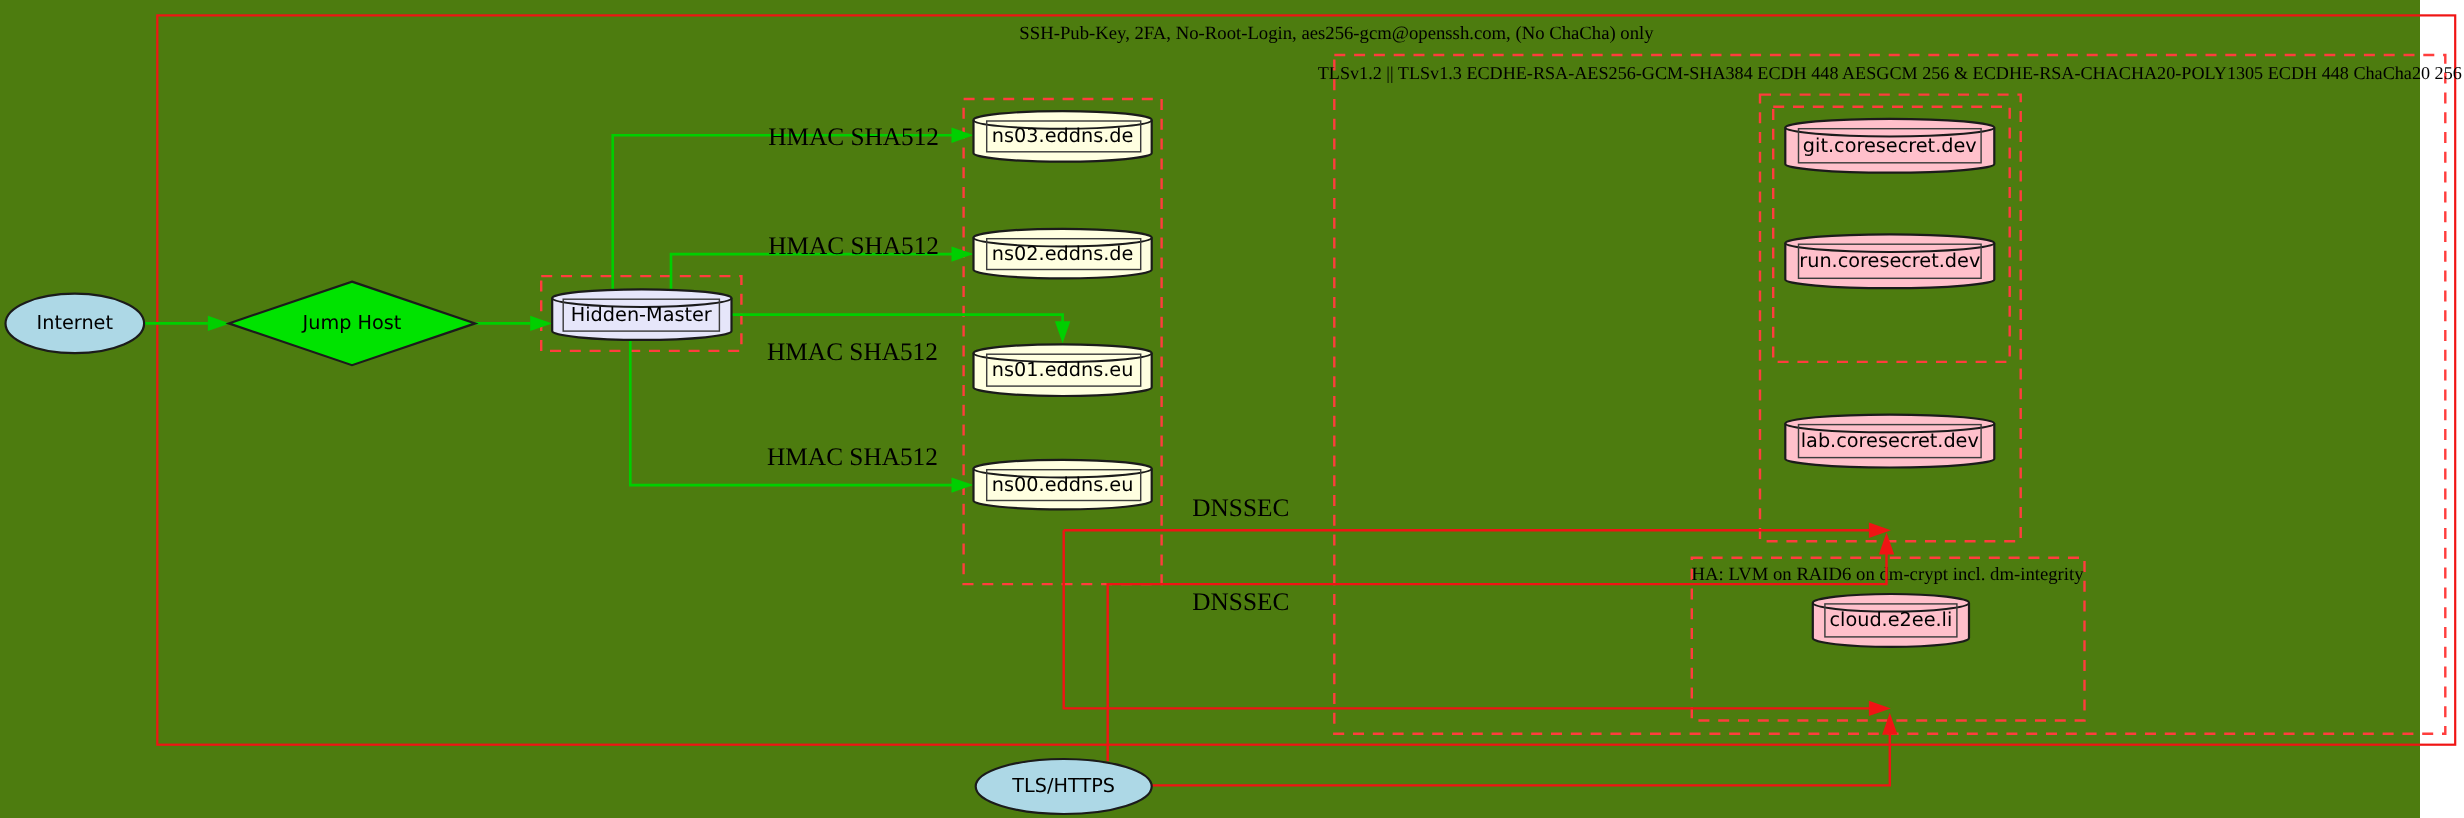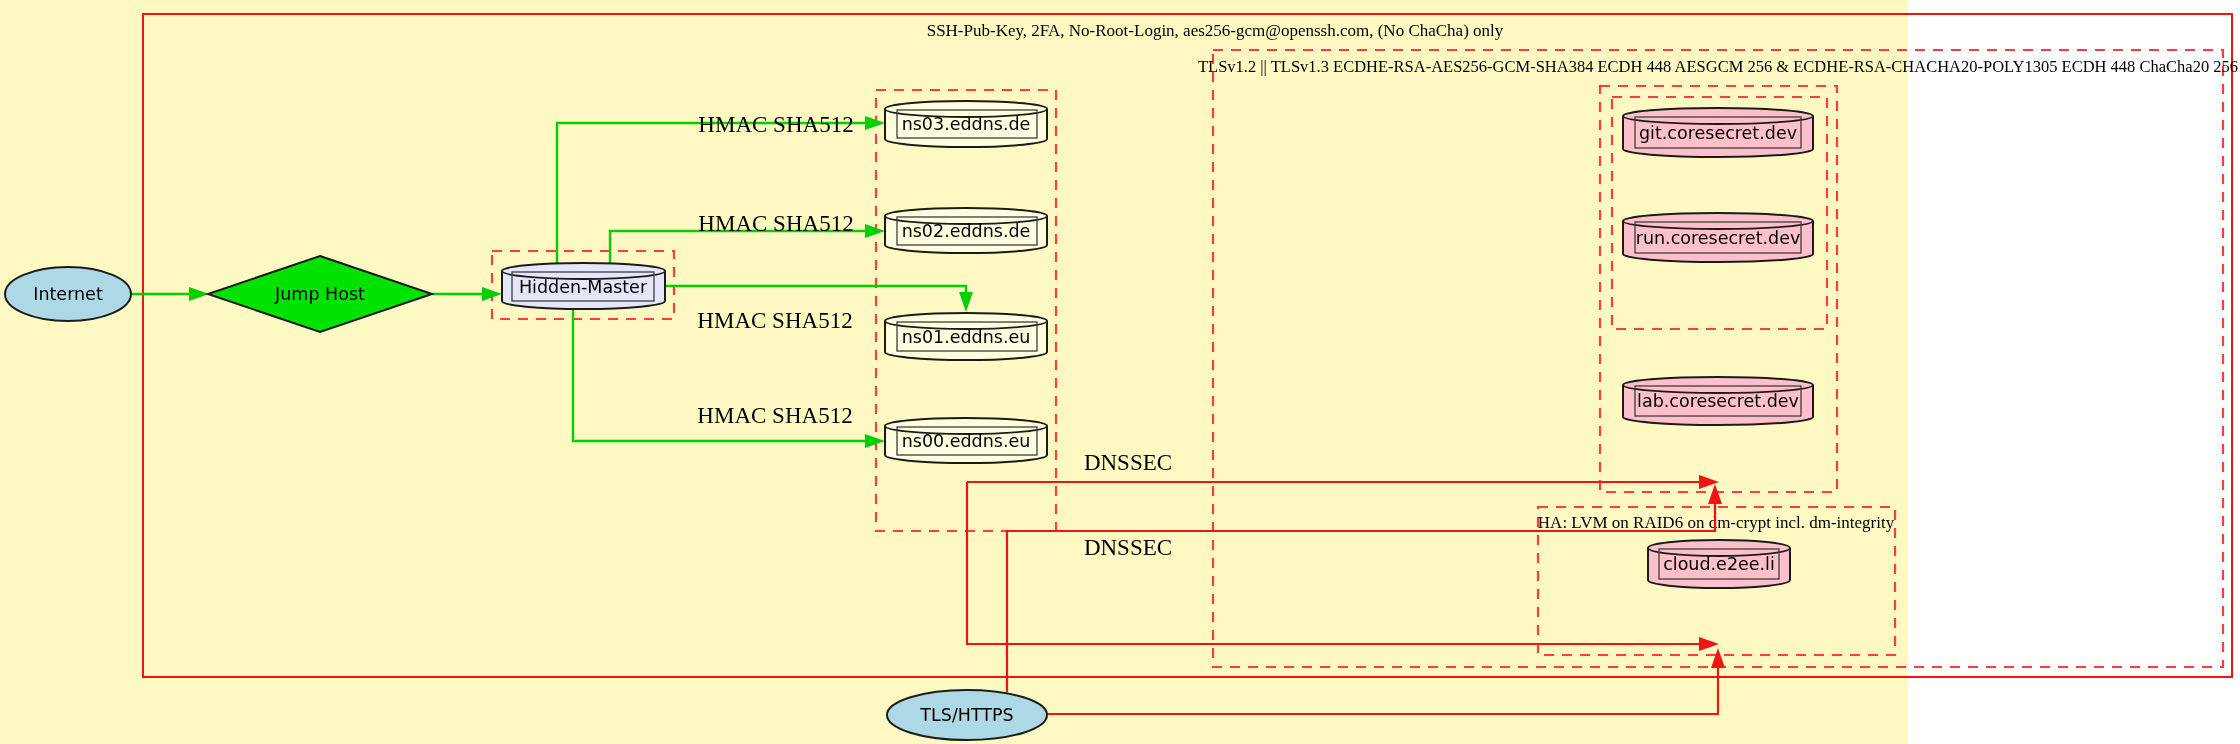--- a/index.html
+++ b/index.html
@@ -1,16 +1,16 @@
 <!DOCTYPE html>
 <html style="--green-edge: #00cf00; --green-fill: #00e300; --red-edge: #f01414; --red-dash: #ff3d3d; --blue-fill: #add8e6; --lavender-fill: #e6e6fa; --yellow-fill: #ffffe0; --pink-fill: #ffc0cb;"><head>
 <meta charset="utf-8">
 <style>
   html, body { margin: 0; padding: 0; background: #ffffff; }
-  .stage { width: 1908px; height: 744px; position: relative; background: #fef9c3; }
+  .stage { width: 2200px; height: 744px; position: relative; background: #4d7c0f; }
 
   
   .cluster-solid  { fill: none; stroke: var(--red-edge); stroke-width: 2; }
   .cluster-dashed { fill: none; stroke: var(--red-dash); stroke-width: 2.2; stroke-dasharray: 10 8; }
 
   
   .edge-green  { fill: none; stroke: var(--green-edge); stroke-width: 2.4; }
   .arrow-green { fill: var(--green-edge); stroke: none; }
   .edge-red    { fill: none; stroke: var(--red-edge); stroke-width: 2.2; }
   .arrow-red   { fill: var(--red-edge); stroke: none; }

